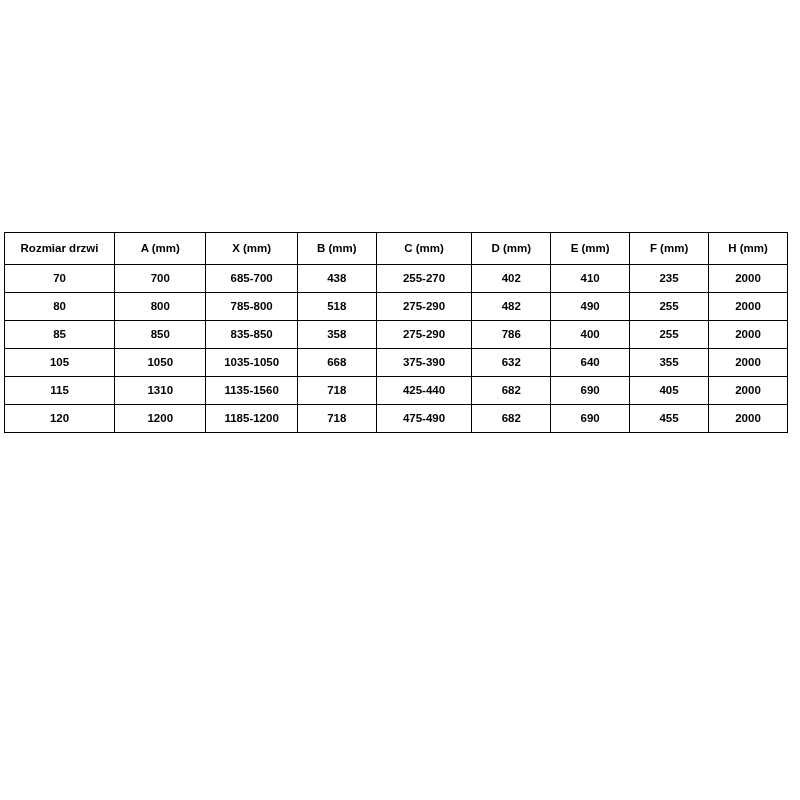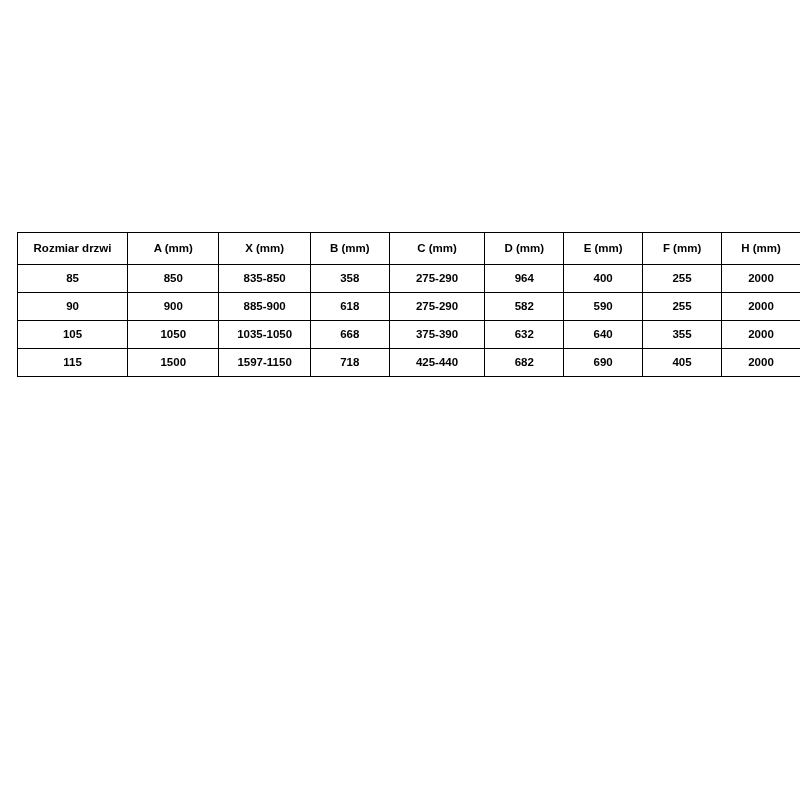--- a/index.html
+++ b/index.html
@@ -14,21 +14,21 @@
     color: #000000;
   }
   .page {
     position: relative;
     width: 800px;
     height: 800px;
     background: #ffffff;
   }
   .table-wrap {
     position: absolute;
-    left: 17px;
+    left: 4px;
     top: 232px;
     width: 784px;
   }
   table.spec {
     border-collapse: collapse;
     width: 784px;
     table-layout: fixed;
     background: #ffffff;
   }
   table.spec th,
@@ -84,59 +84,81 @@
           <th>B (mm)</th>
           <th>C (mm)</th>
           <th>D (mm)</th>
           <th>E (mm)</th>
           <th>F (mm)</th>
           <th>H (mm)</th>
         </tr>
       </thead>
       <tbody>
         <tr>
+          <td>70</td>
+          <td>700</td>
+          <td>685-700</td>
+          <td>438</td>
+          <td>255-270</td>
+          <td>402</td>
+          <td>410</td>
+          <td>235</td>
+          <td>2000</td>
+        </tr>
+        <tr>
+          <td>80</td>
+          <td>800</td>
+          <td>785-800</td>
+          <td>518</td>
+          <td>275-290</td>
+          <td>482</td>
+          <td>490</td>
+          <td>255</td>
+          <td>2000</td>
+        </tr>
+        <tr>
           <td>85</td>
           <td>850</td>
           <td>835-850</td>
           <td>358</td>
           <td>275-290</td>
-          <td>964</td>
+          <td>786</td>
           <td>400</td>
-          <td>255</td>
-          <td>2000</td>
-        </tr>
-        <tr>
-          <td>90</td>
-          <td>900</td>
-          <td>885-900</td>
-          <td>618</td>
-          <td>275-290</td>
-          <td>582</td>
-          <td>590</td>
           <td>255</td>
           <td>2000</td>
         </tr>
         <tr>
           <td>105</td>
           <td>1050</td>
           <td>1035-1050</td>
           <td>668</td>
           <td>375-390</td>
           <td>632</td>
           <td>640</td>
           <td>355</td>
           <td>2000</td>
         </tr>
         <tr>
           <td>115</td>
-          <td>1500</td>
-          <td>1597-1150</td>
+          <td>1310</td>
+          <td>1135-1560</td>
           <td>718</td>
           <td>425-440</td>
           <td>682</td>
           <td>690</td>
           <td>405</td>
+          <td>2000</td>
+        </tr>
+        <tr>
+          <td>120</td>
+          <td>1200</td>
+          <td>1185-1200</td>
+          <td>718</td>
+          <td>475-490</td>
+          <td>682</td>
+          <td>690</td>
+          <td>455</td>
           <td>2000</td>
         </tr>
       </tbody>
     </table>
   </div>
 </div>
 
 </body></html>

